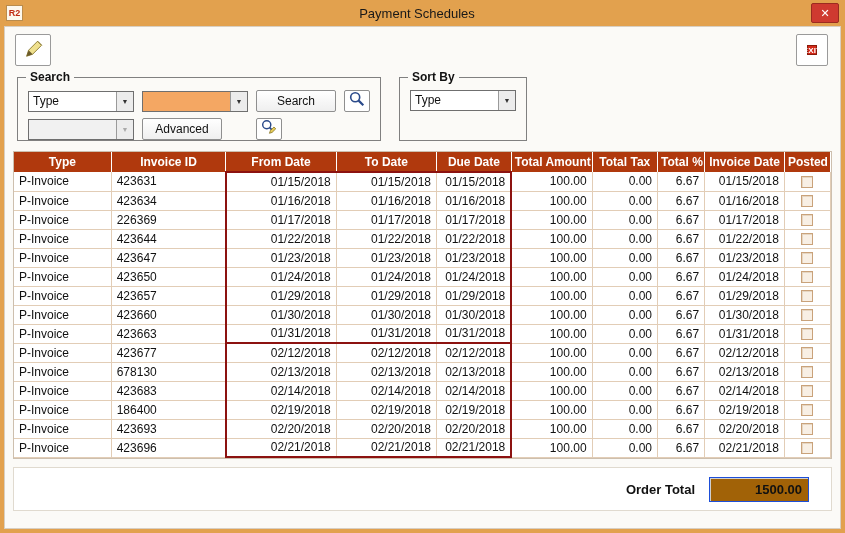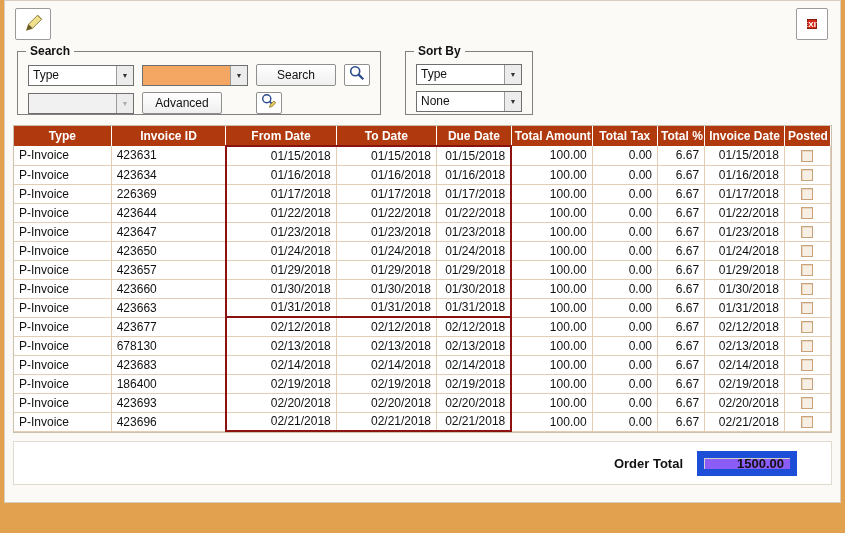--- a/index.html
+++ b/index.html
@@ -43,21 +43,21 @@
   }
   .edit-btn { left:10px; }
   .exit-btn { right:12px; width:32px; height:32px; padding:10px; }
   .exit-inner {
     width:100%; height:100%; background:var(--exit-red,#d42a1a);
     border:1px solid #8a1a0a; color:#fff; font-size:8px; font-weight:bold;
     display:flex; align-items:center; justify-content:center; letter-spacing:.2px;
   }
 
   
-  .filters { display:flex; gap:24px; padding:4px 12px 0 12px; }
+  .filters { display:flex; gap:18px; padding:4px 12px 0 12px; }
   .groupbox {
     position:relative; border:1px solid #808080; padding:12px 10px 8px 10px; height:64px;
   }
   .groupbox .legend {
     position:absolute; top:-8px; left:8px; padding:0 4px;
     background:var(--content-bg,#fbfaf7); font-size:12px; font-weight:bold; color:#111;
   }
   .grid2 { display:grid; grid-template-columns:auto auto auto auto; gap:6px 8px; align-items:center; }
   .grid1 { display:grid; grid-template-columns:auto; gap:6px; }
 
@@ -102,35 +102,40 @@
   td.gt { border-top:2px solid var(--grp,#8c1210); }
   td.gb { border-bottom:2px solid var(--grp,#8c1210); }
   .cb {
     display:inline-block; width:12px; height:12px; vertical-align:middle;
     background:#f8efe4; border:1px solid #c9a27a; box-shadow:inset 1px 1px 0 #e6d6c2;
   }
 
   
   .footer {
     margin:8px 8px 0 8px; height:44px; background:#fff; border:1px solid #e0dacf;
-    display:flex; align-items:center; justify-content:flex-end; gap:14px; padding-right:34px;
+    display:flex; align-items:center; justify-content:flex-end; gap:14px; padding-right:22px;
   }
   .order-total-label { font-size:13px; font-weight:bold; color:#111; }
   .order-total-box {
-    width:100px; height:25px; background:#8b5cf6; border:7px solid #1d4ed8;
+    width:100px; height:25px; background:#a16207; border:1px solid #1d4ed8;
     box-shadow:inset 1px 1px 0 #cfcfcf;
     display:flex; align-items:center; justify-content:flex-end;
     padding-right:6px; font-size:13px; font-weight:bold; color:#111;
   }
 </style>
 </head>
 <body>
 
 <div class="window">
 
+  <div class="titlebar">
+    <div class="app-icon">R2</div>
+    <div class="title">Payment Schedules</div>
+    <div class="close-btn">✕</div>
+  </div>
 
   <div class="content">
 
     <div class="toolbar">
       <div class="tool-btn edit-btn">
         <span>
           <svg width="22" height="22" viewBox="0 0 24 24">
             <path d="M5 21l2.2-6.6L17 4.6 21.4 9 11.6 18.8 5 21z" fill="#efe08e" stroke="#8a7a30" stroke-width="1"></path>
             <path d="M5 21l2.2-6.6 4.4 4.4L5 21z" fill="#6b5a2a"></path>
             <path d="M17 4.6L21.4 9" stroke="#8a7a30" stroke-width="1"></path>
@@ -180,24 +185,20 @@
             </span>
           </div>
         </div>
       </div>
 
       <div class="groupbox">
         <span class="legend">Sort By</span>
         <div class="grid1">
           <div class="combo">
             <span class="val">Type</span>
-            <span class="arrow">▼</span>
-          </div>
-          <div class="combo">
-            <span class="val">None</span>
             <span class="arrow">▼</span>
           </div>
         </div>
       </div>
 
     </div>
 
     <div class="table-wrap">
       <table>
         <colgroup>

